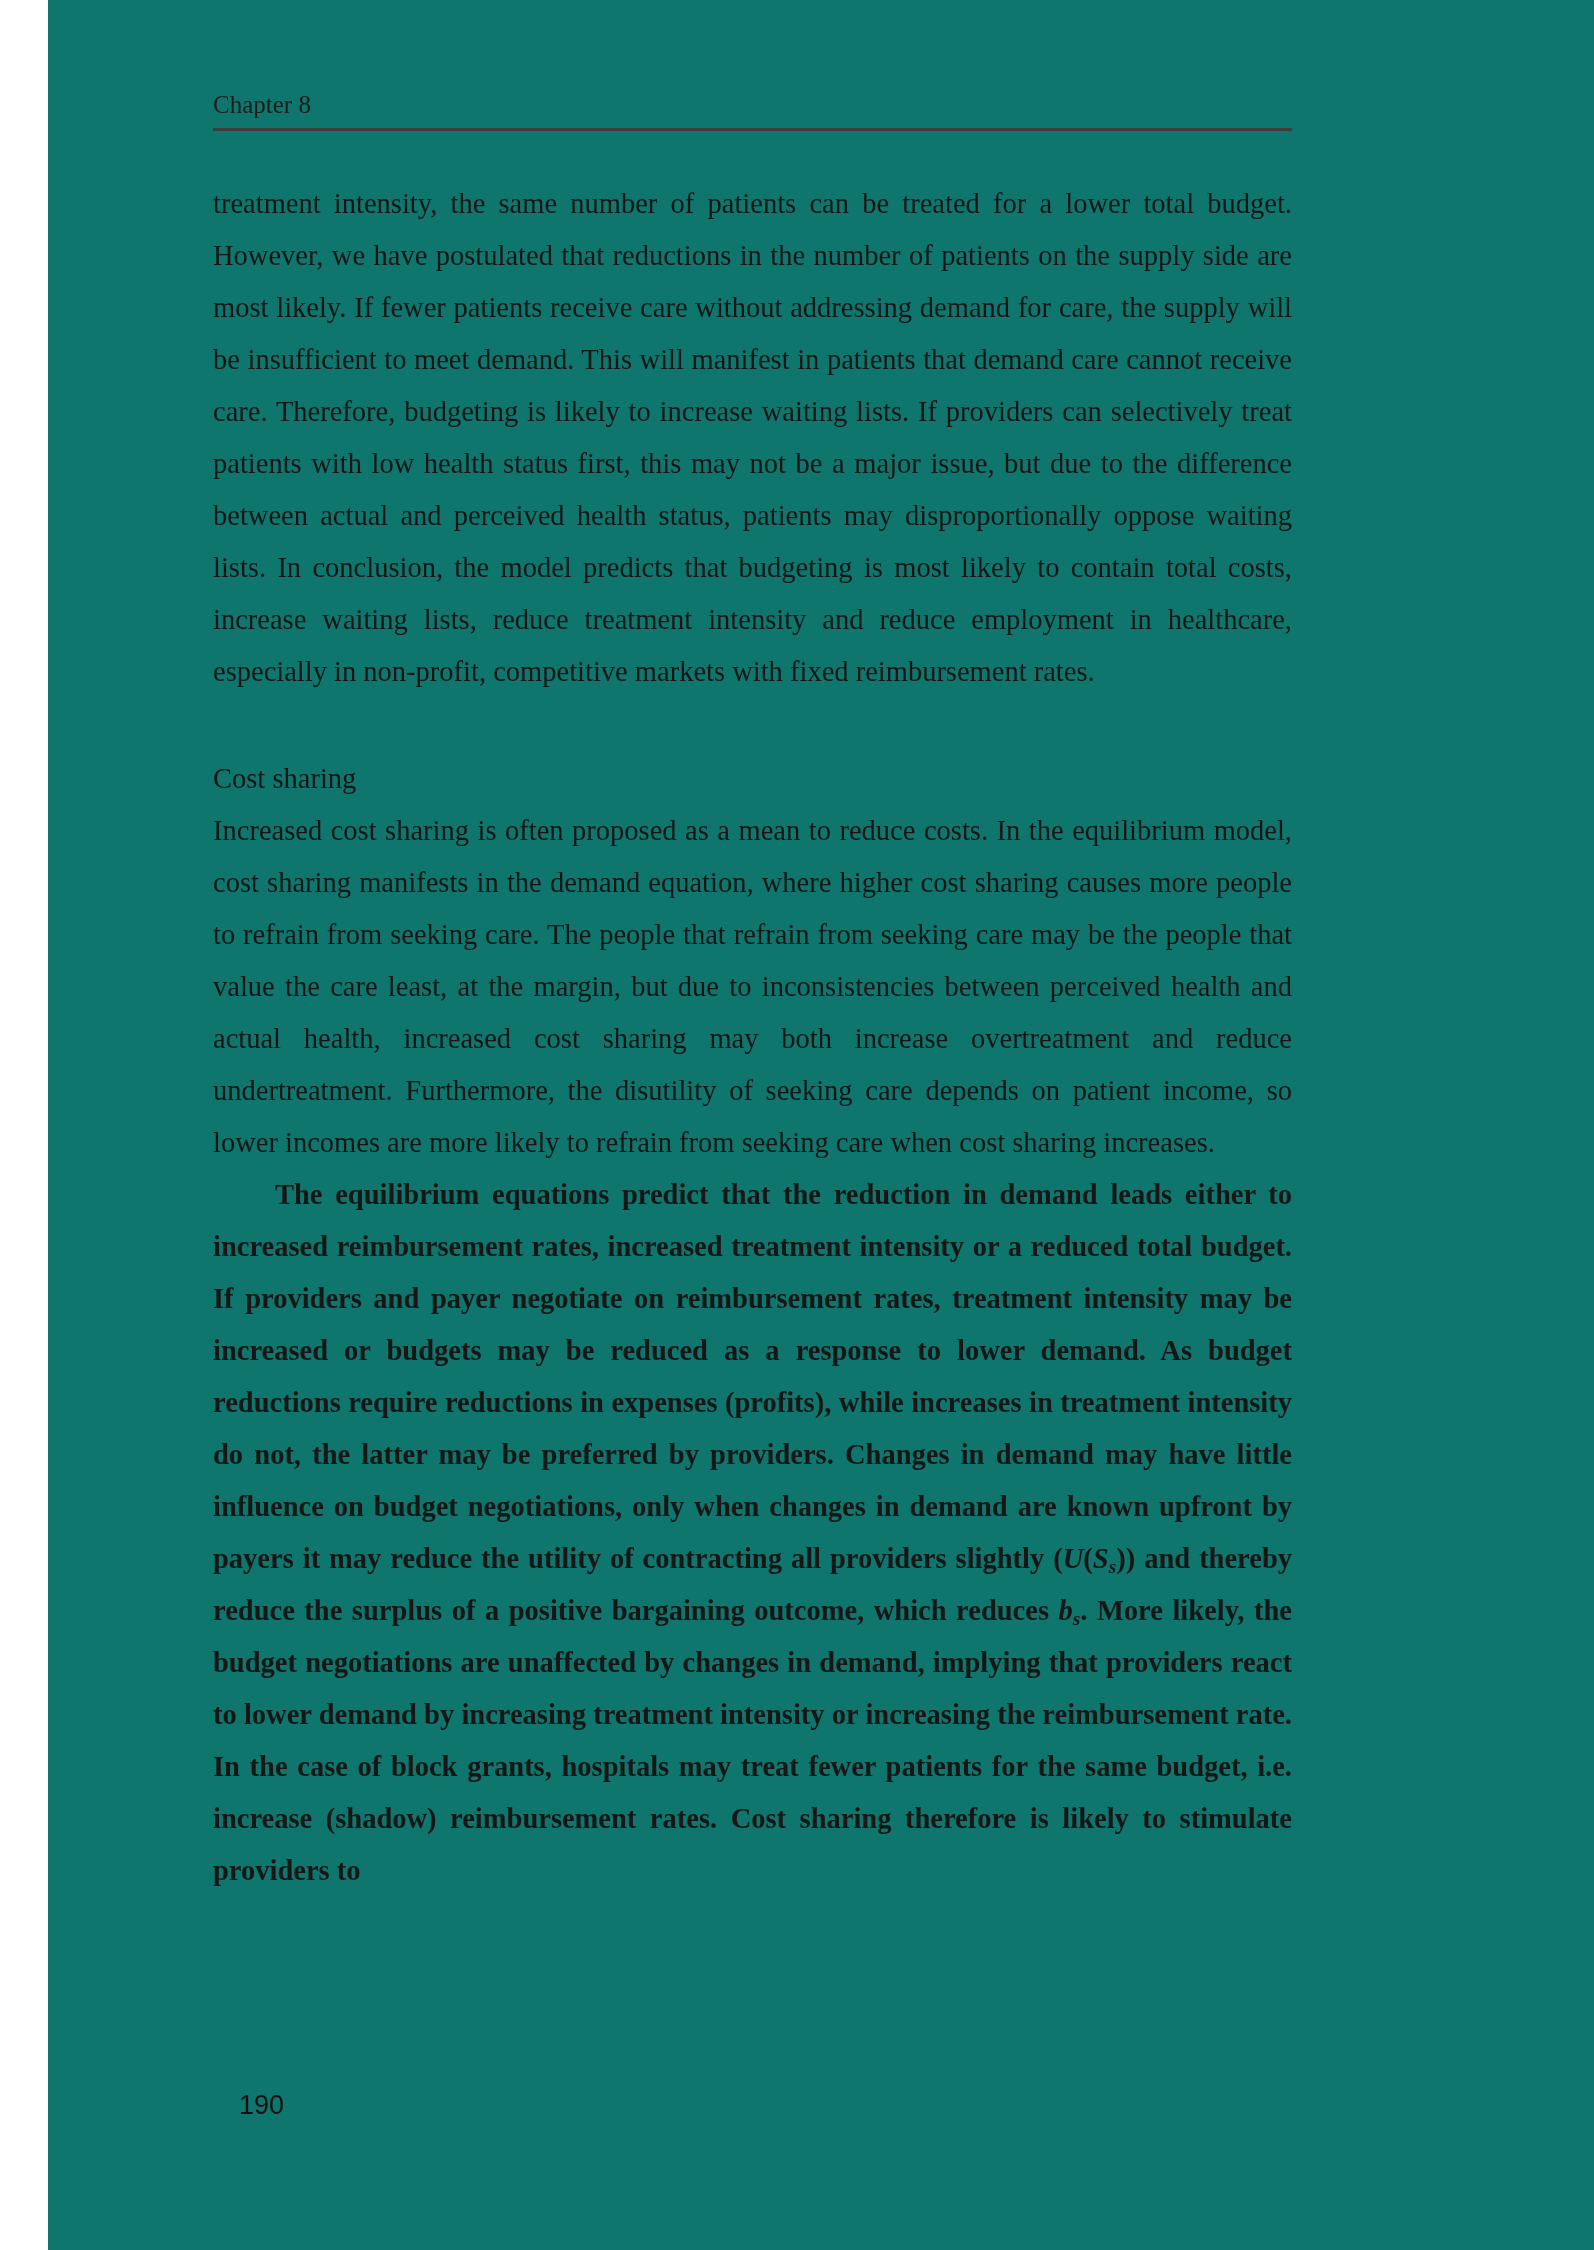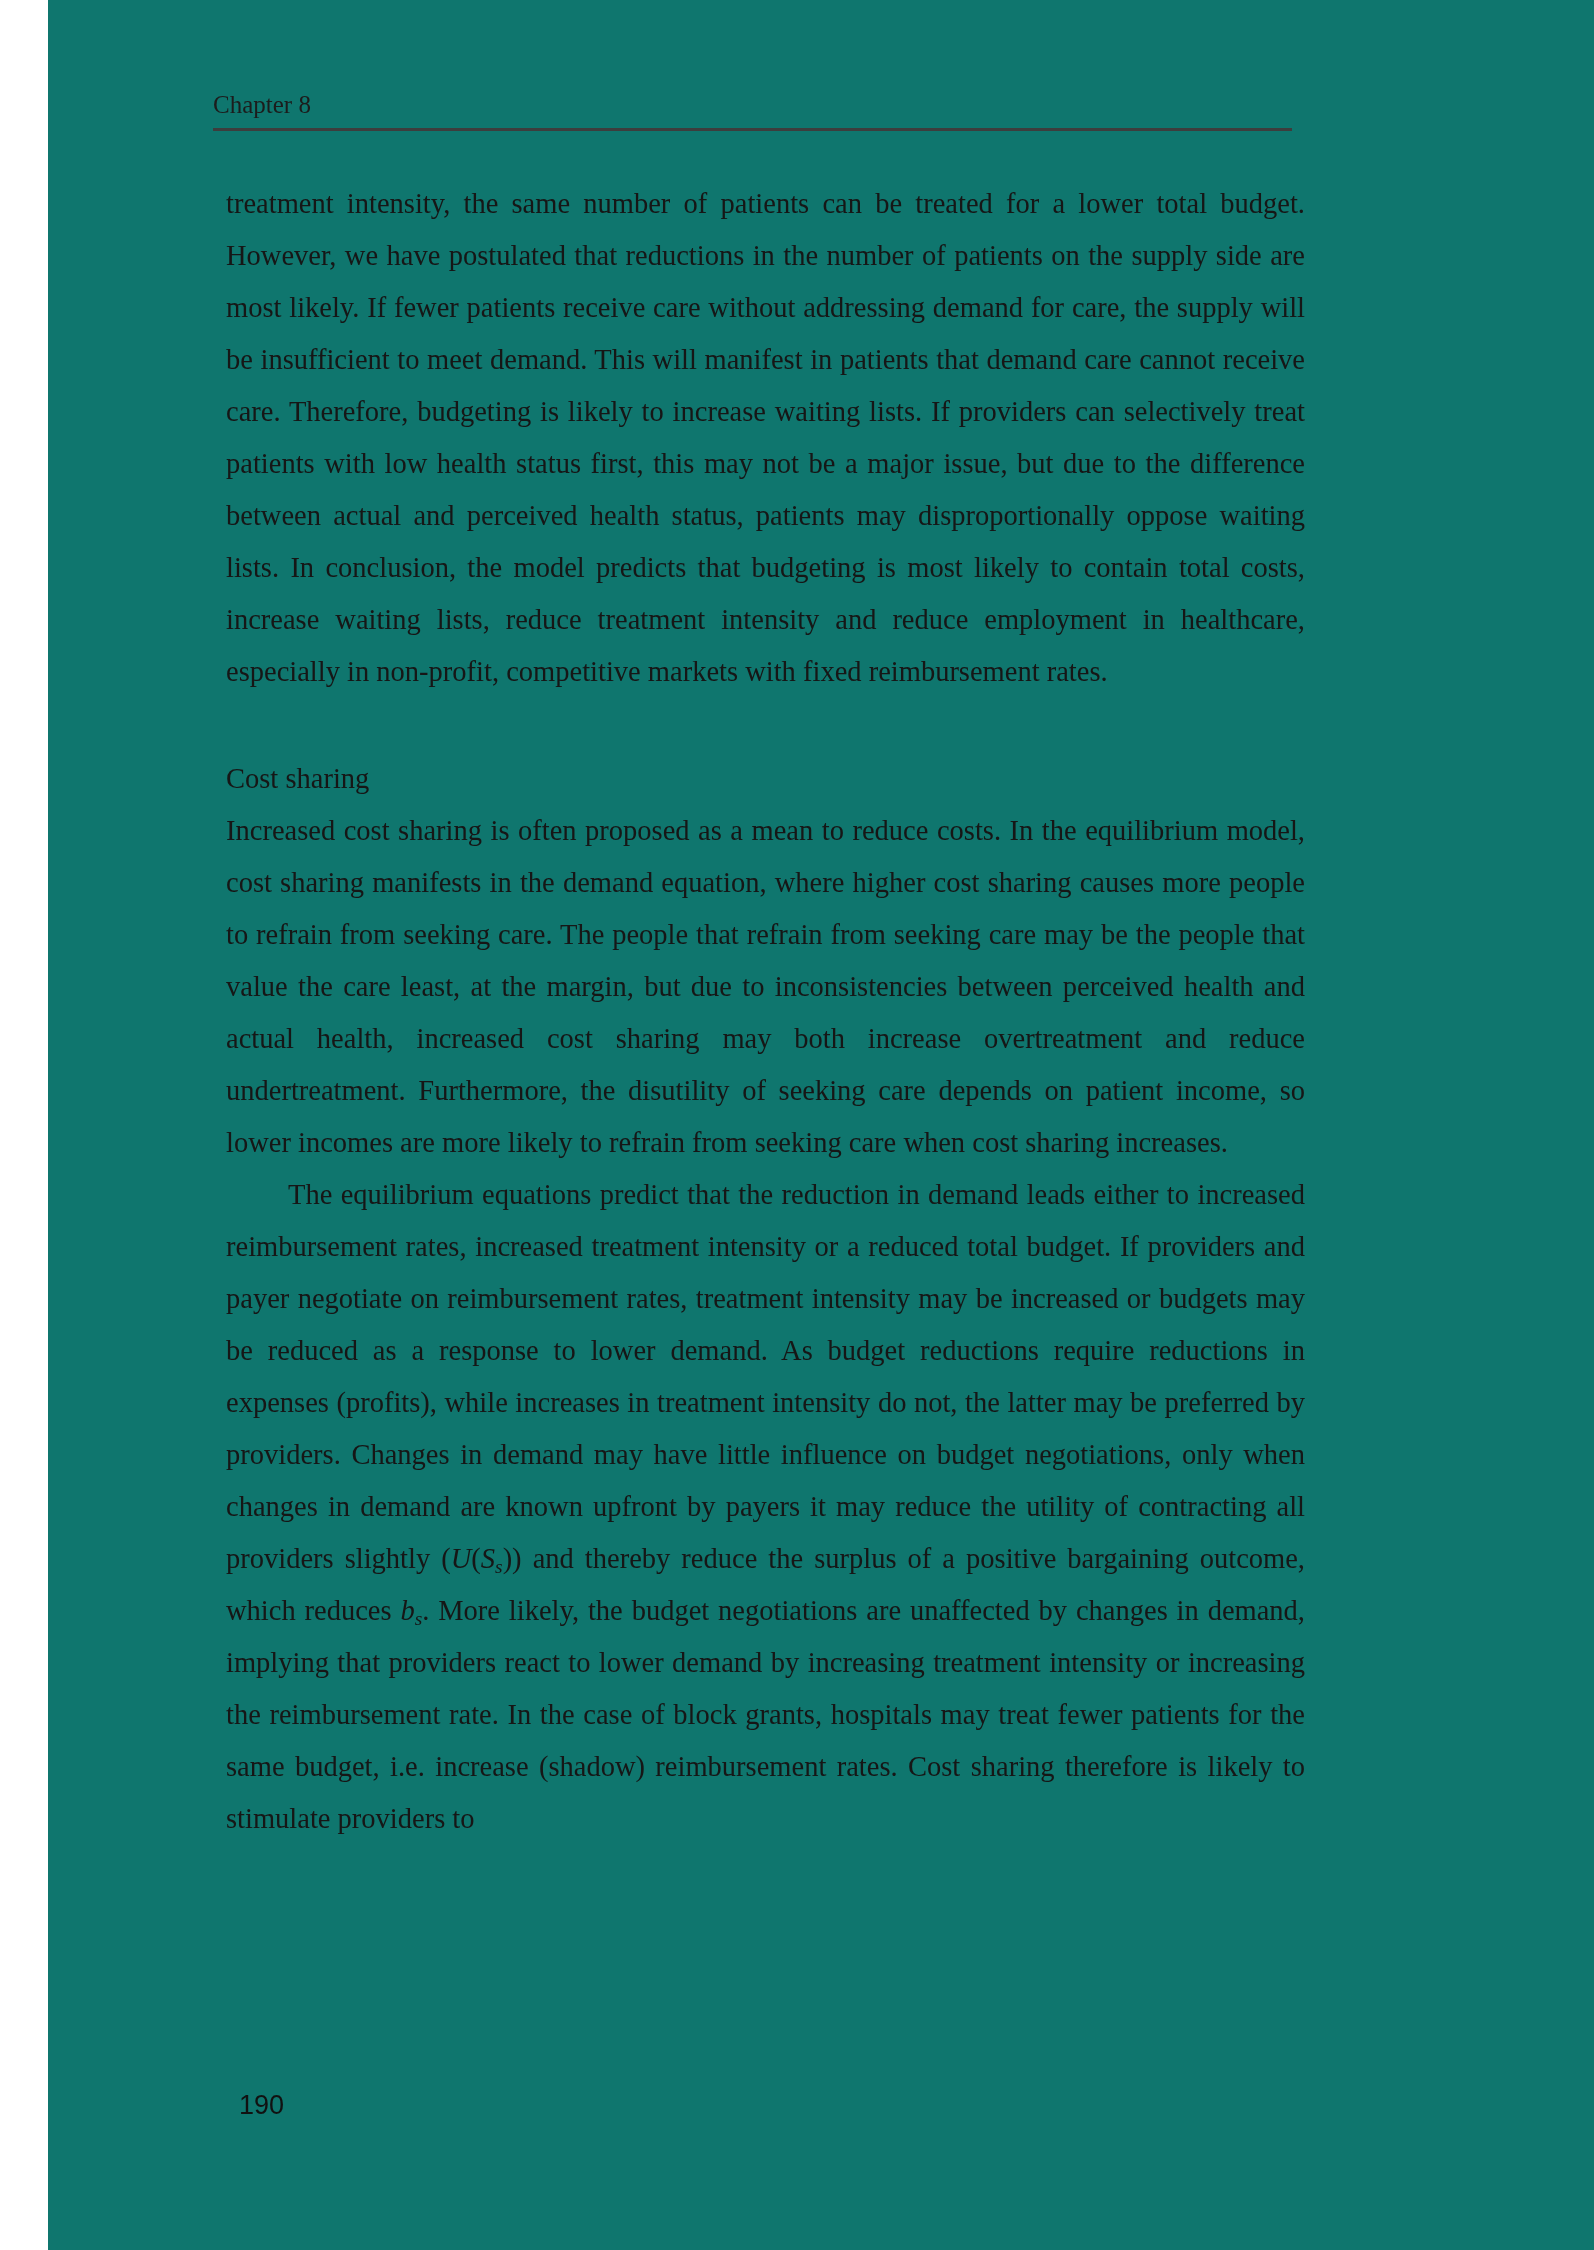--- a/index.html
+++ b/index.html
@@ -30,32 +30,33 @@
     position: absolute;
     top: 128px;
     left: 165px;
     width: 1079px;
     height: 0;
     border-top: 3px solid #3d3d3d;
   }
   .page-body {
     position: absolute;
     top: 178px;
-    left: 178px;
+    left: 165px;
     width: 1079px;
     font-size: 28.5px;
     line-height: 52px;
     text-align: justify;
   }
   .para {
     margin: 0;
     padding: 0;
   }
   .para.indented {
     text-indent: 62px;
+    font-weight: bold;
   }
   .section-heading {
     margin: 55px 0 0 0;
     padding: 0;
     font-size: 28.5px;
     line-height: 52px;
     font-weight: normal;
     text-align: left;
   }
   .page-body sub {

